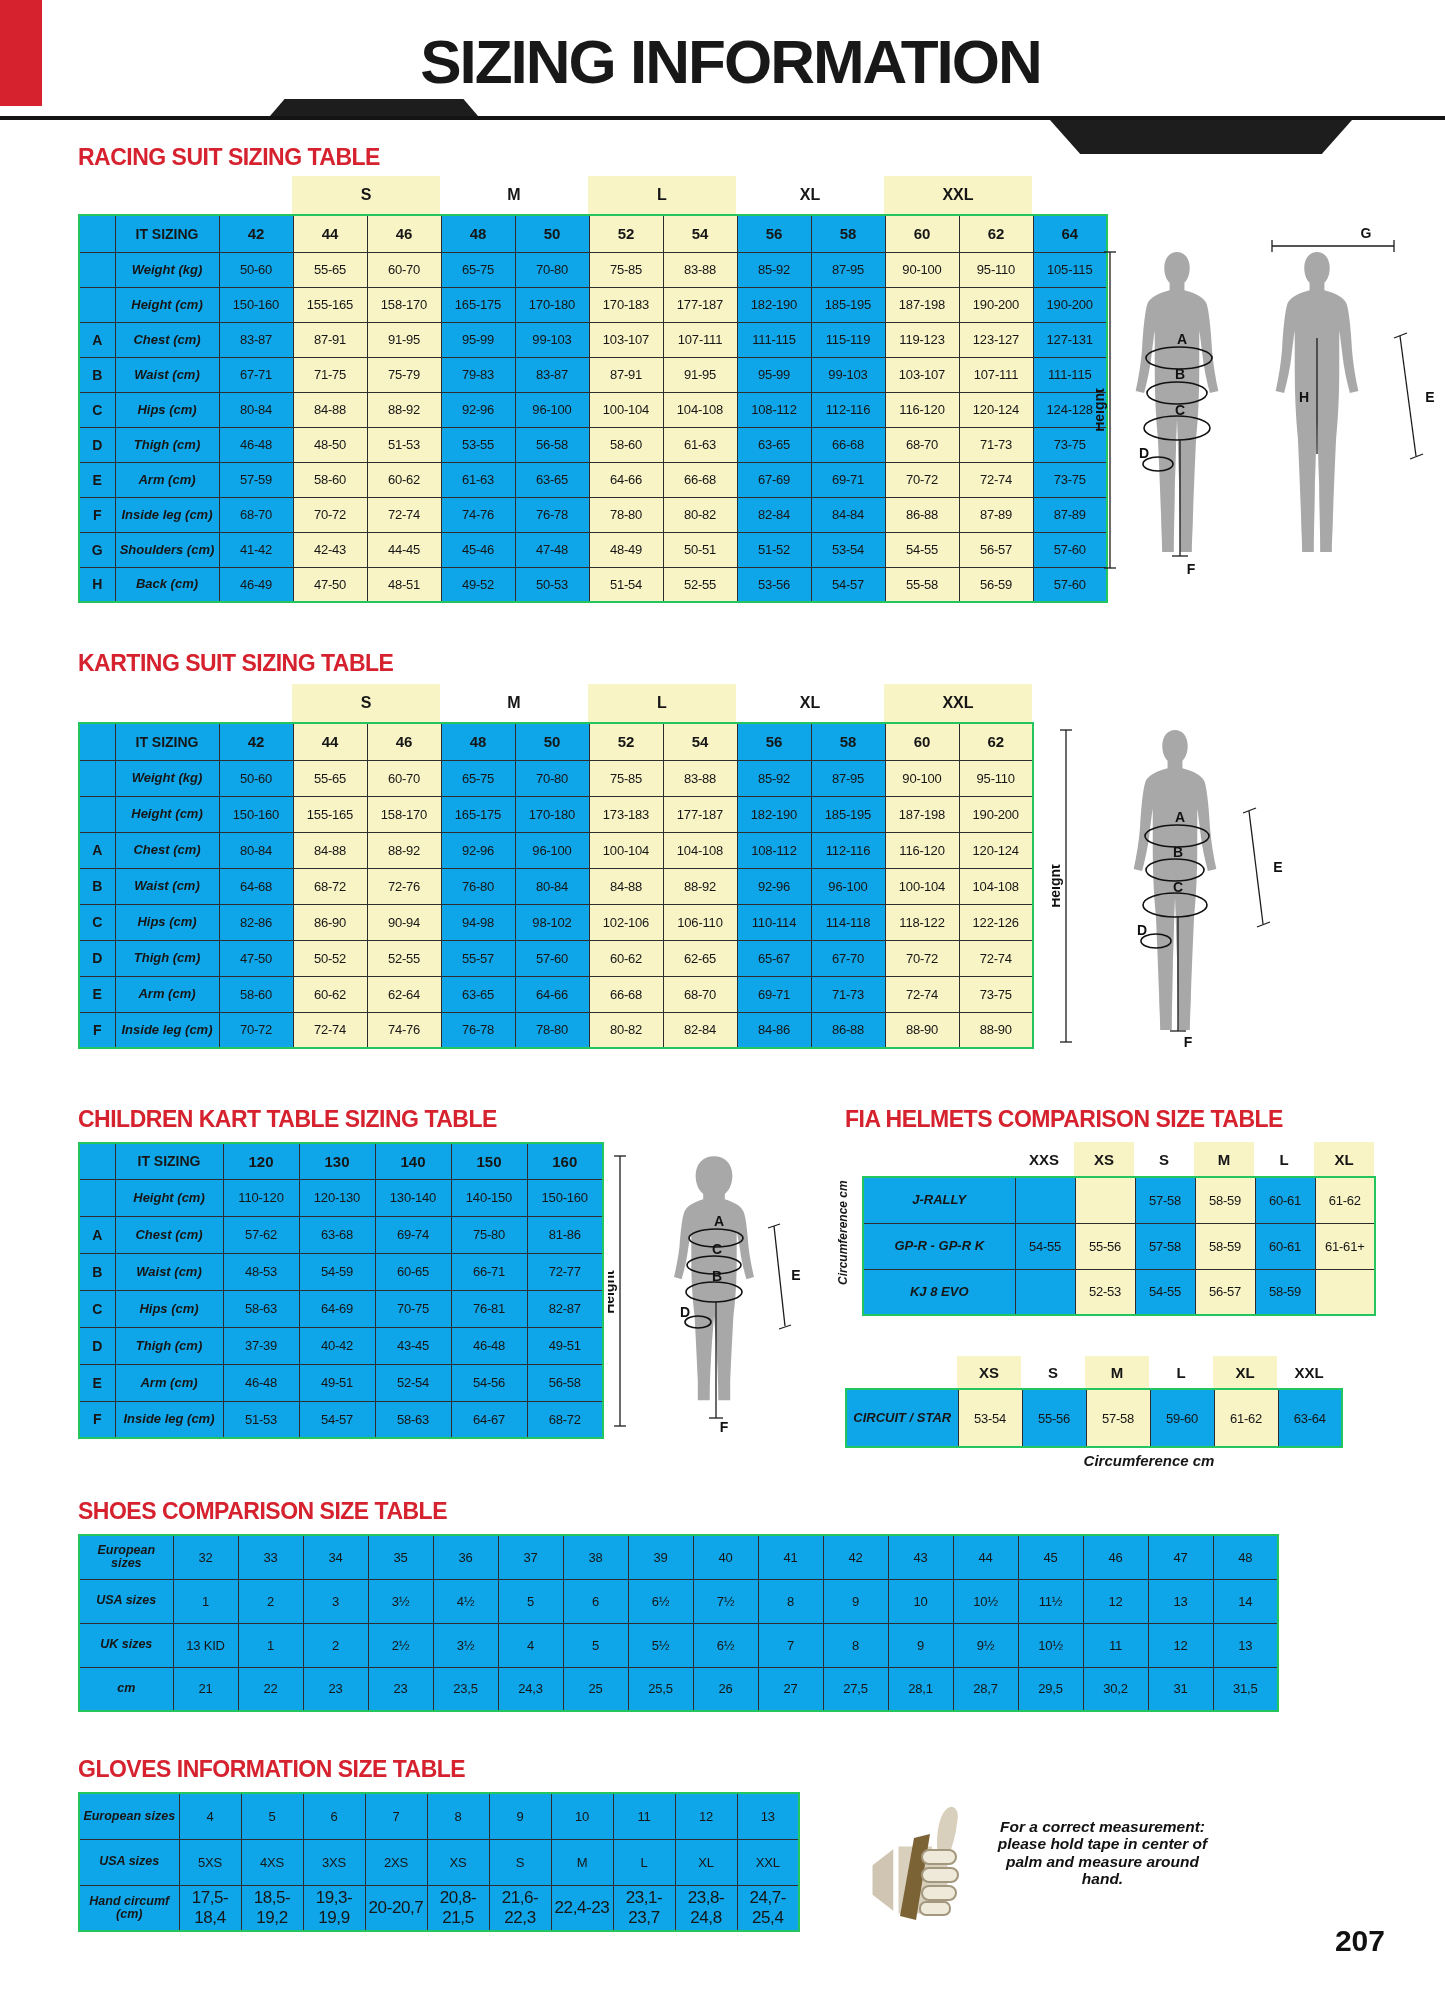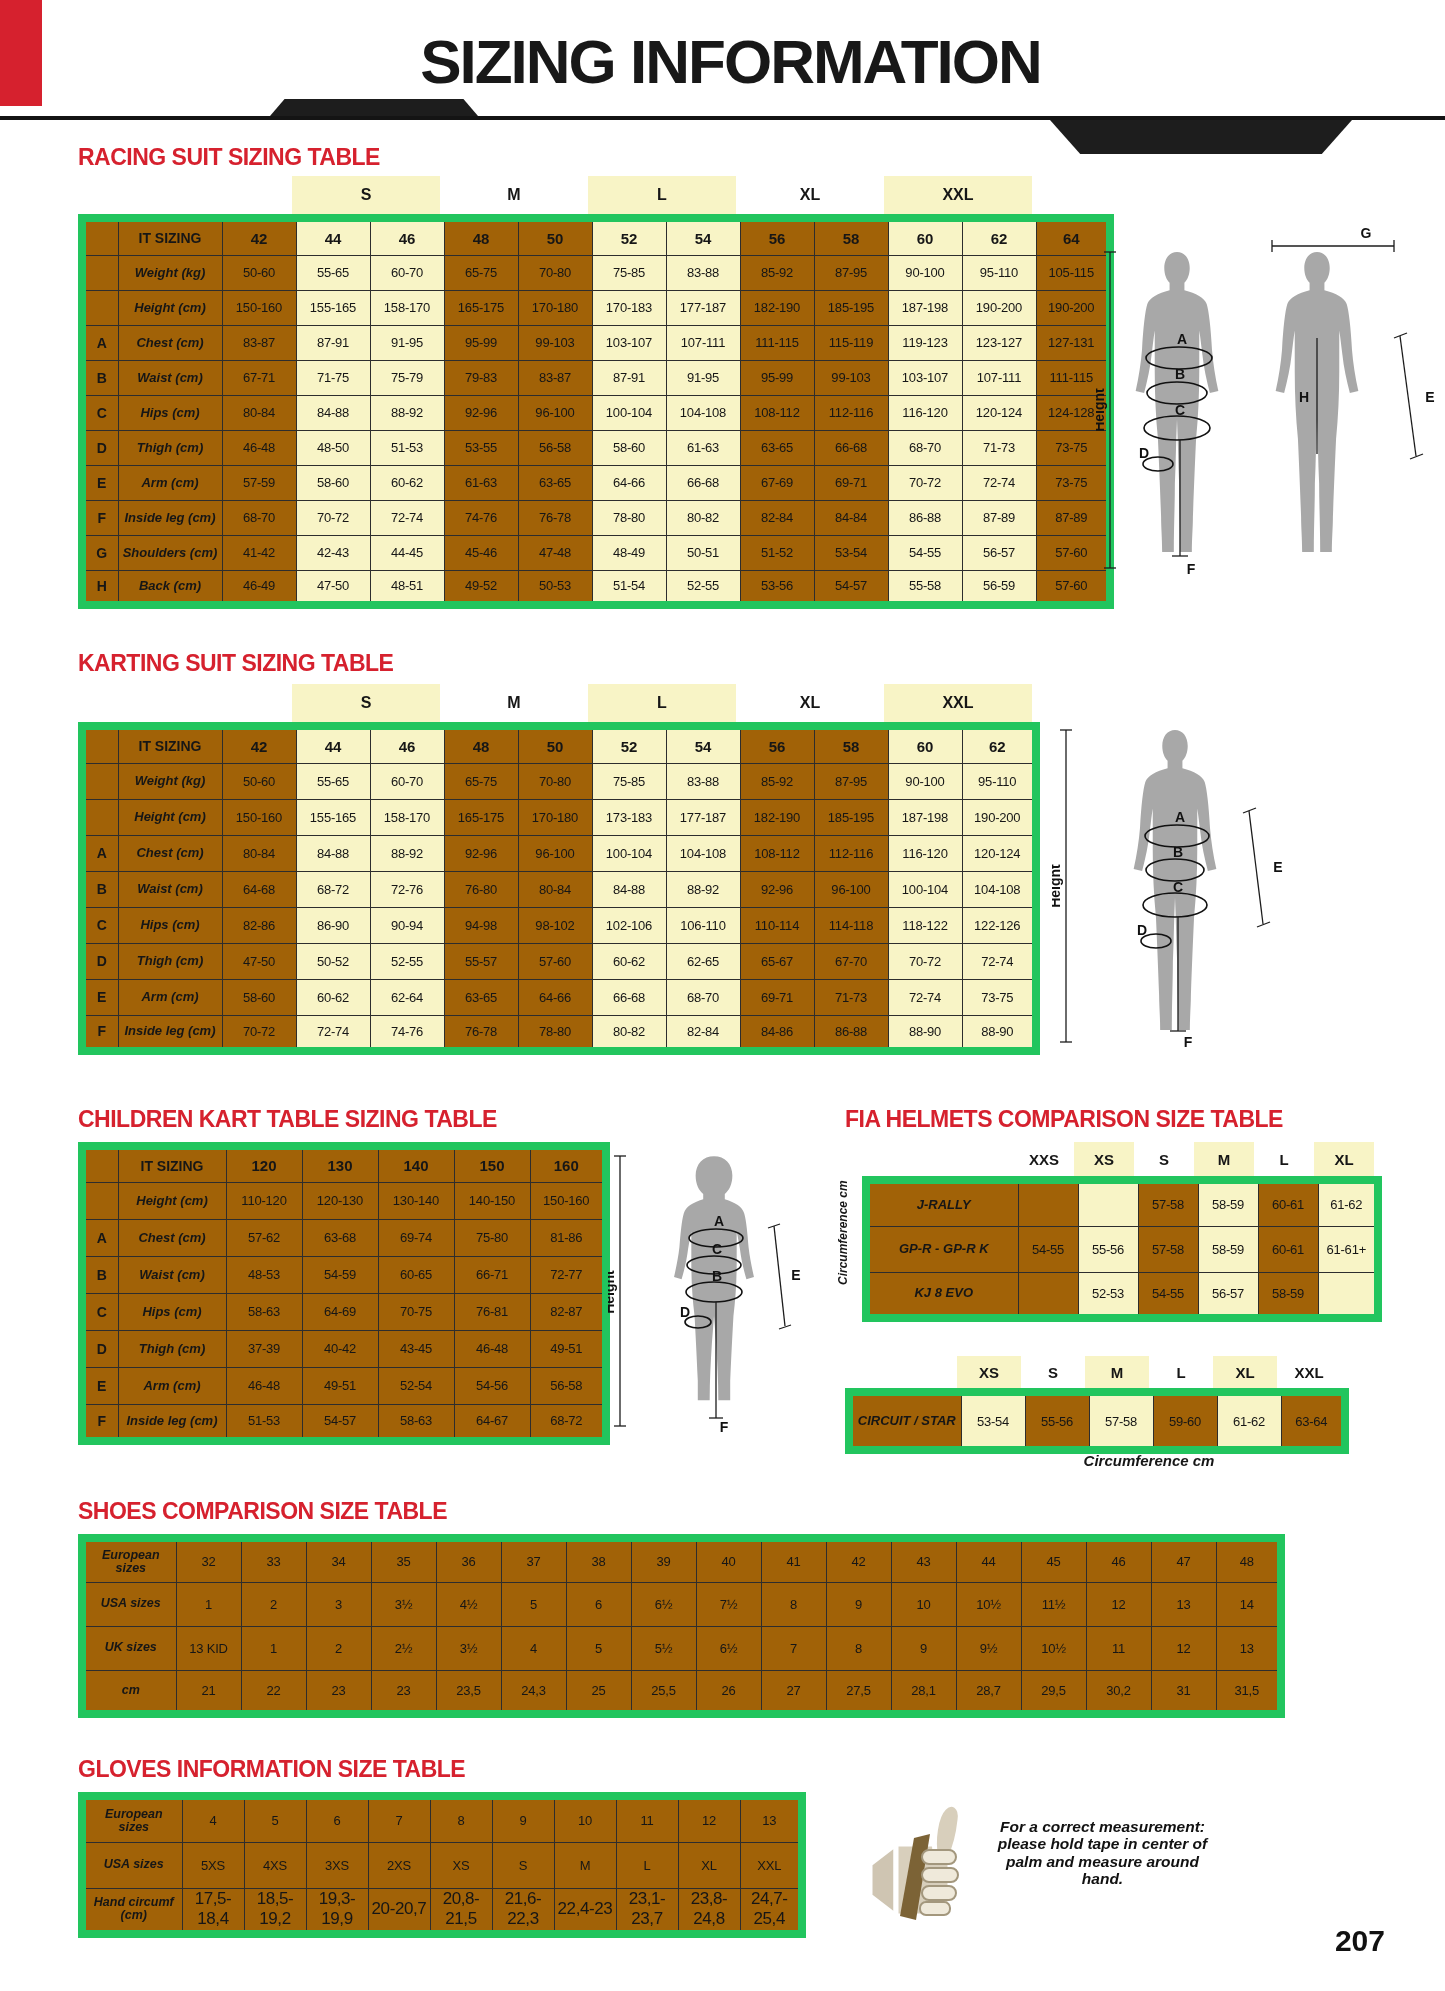--- a/index.html
+++ b/index.html
@@ -16,21 +16,21 @@
   .tab-down{position:absolute;left:1050px;top:120px;width:302px;height:34px;background:#1d1d1d;
           clip-path:polygon(0 0,100% 0,90% 100%,10% 100%);border-radius:0 0 10px 10px;}
   
   .sec-heading{margin:0;font-size:23px;font-weight:700;letter-spacing:-0.5px;color:#d6212e;white-space:nowrap;}
   
   .band{display:flex;}
   .band-cell{display:flex;align-items:center;justify-content:center;font-weight:700;font-size:16px;}
   .band-cell.head{font-size:15px;}
   .hl{background:#f8f4c6;}
   
-  table{border-collapse:collapse;table-layout:fixed;background:#a16207;border:8px solid #22c55e;}
+  table{border-collapse:collapse;table-layout:fixed;background:#0ea5e9;border:2px solid #22c55e;}
   td{border:1px solid #2d2d2d;text-align:center;padding:0 2px;overflow:hidden;}
   .dv{font-size:13px;letter-spacing:-0.2px;}
   .sz{font-weight:700;font-size:15px;}
   .lc{font-weight:700;font-size:14px;}
   .rl{font-style:italic;font-weight:700;font-size:13px;line-height:1.05;}
   .it-sizing{font-weight:700;font-size:14px;}
   .t-racing tr{height:35px;} .t-racing .size-row{height:37px;}
   .t-karting tr{height:36px;} .t-karting .size-row{height:37px;}
   .t-children tr{height:37px;} .t-children .size-row{height:36px;}
   .t-fia tr{height:46px;}

